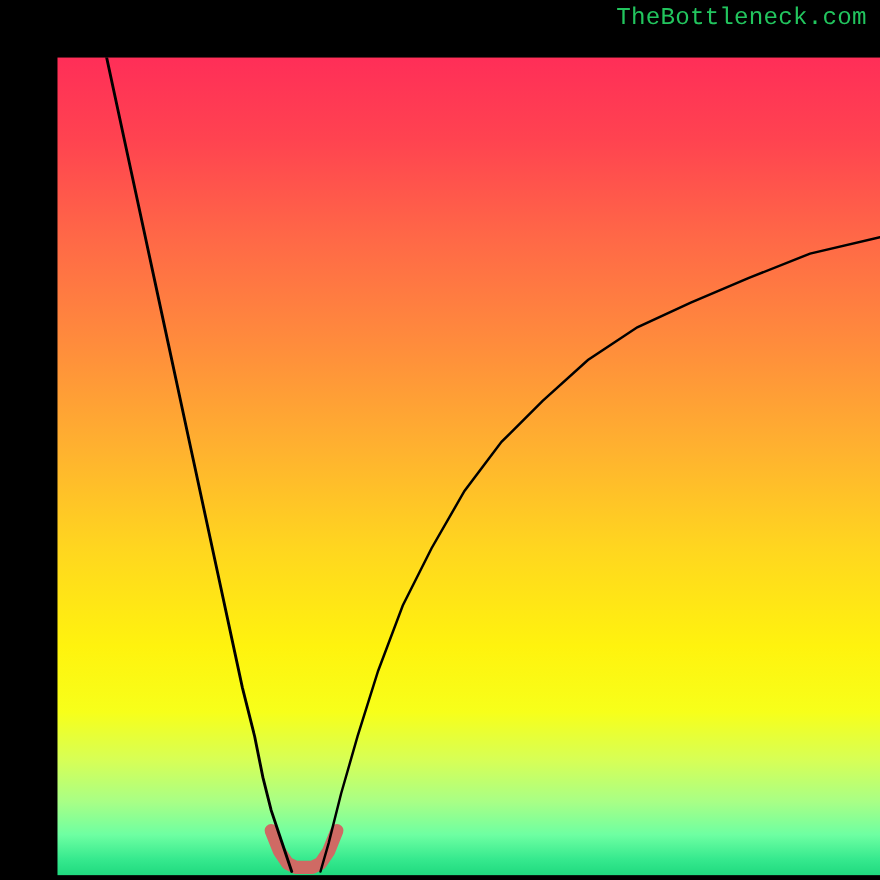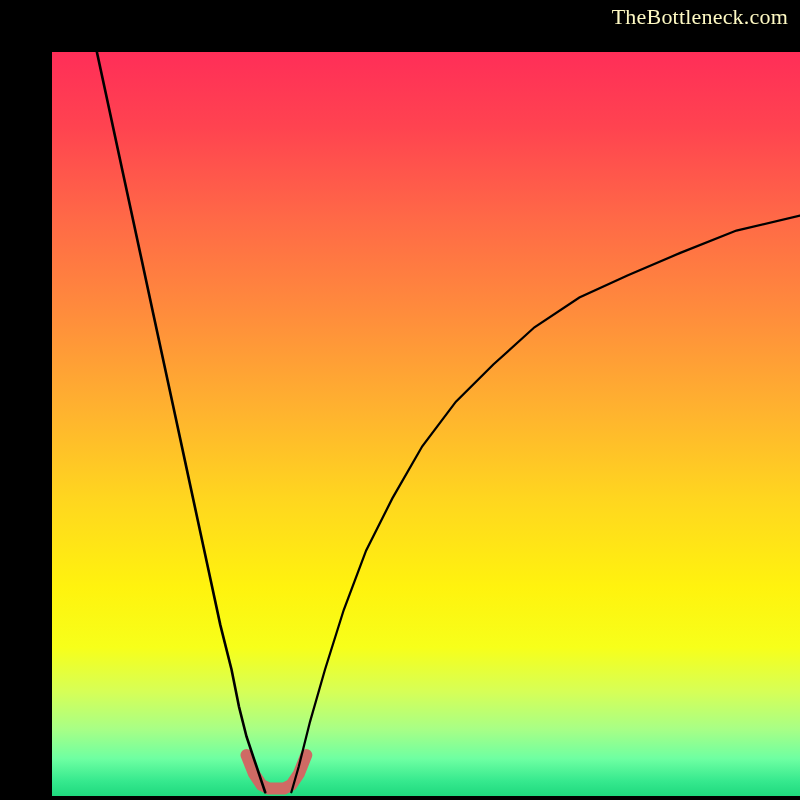--- a/index.html
+++ b/index.html
@@ -40,23 +40,23 @@
     position: absolute;
     top: 0;
     left: 0;
     width: 100%;
     height: 100%;
   }
   .watermark {
     position: absolute;
     top: 4px;
     right: 12px;
-    font-family: Liberation Serif, serif;
+    font-family: Liberation Mono, monospace;
     font-size: 22px;
-    color: #fef9c3;
+    color: #22c55e;
     letter-spacing: 0.2px;
     user-select: none;
   }
 </style>
 </head>
 <body>
 
 <div class="frame">
   <div class="plot-area">
     <svg class="gradient" viewBox="0 0 100 100" preserveAspectRatio="none">

